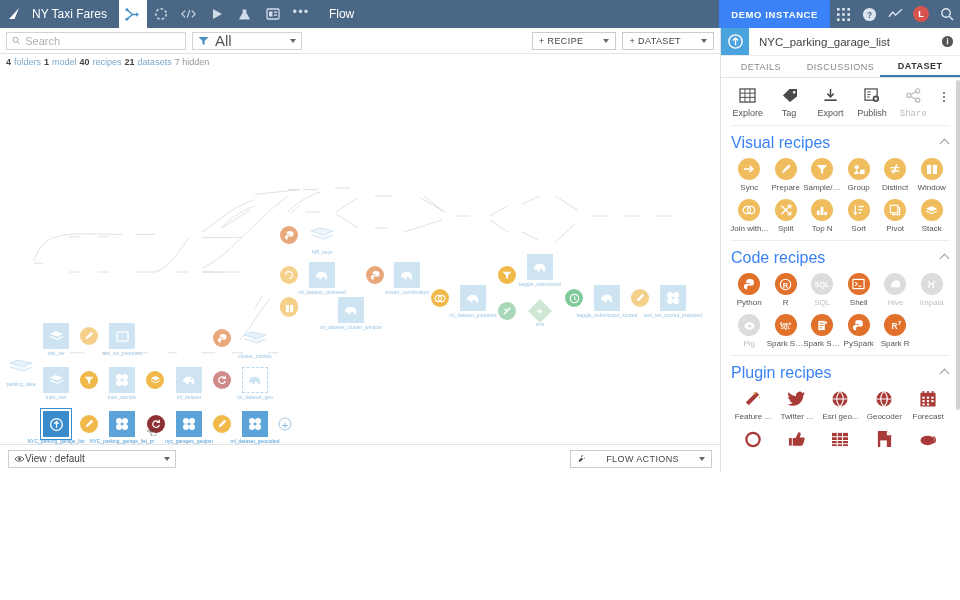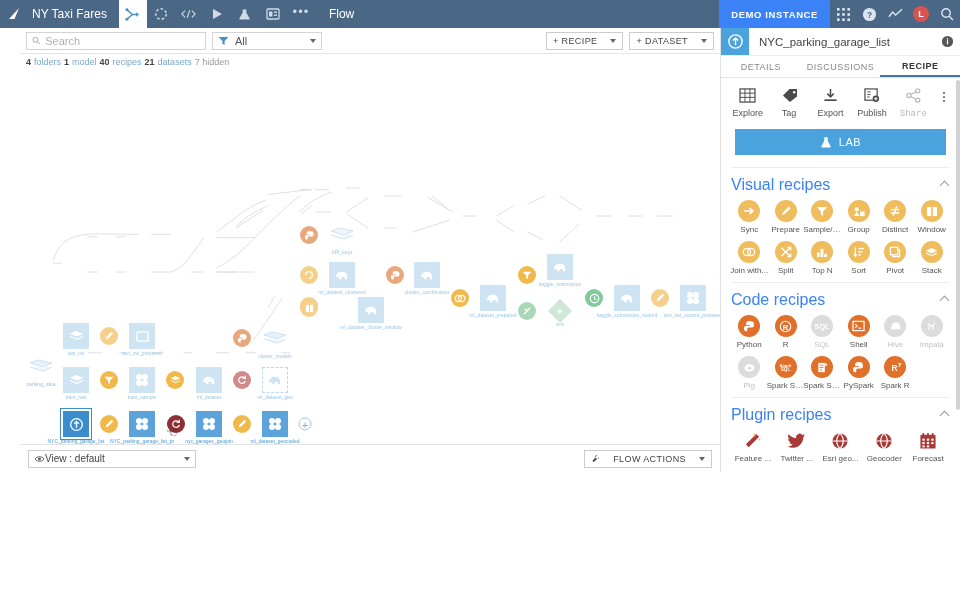--- a/index.html
+++ b/index.html
@@ -38,49 +38,49 @@
   }
   .tb-right { display: flex; align-items: stretch; }
   .tb-right .tb-icon { color: #dce5ee; width: 26px; }
   .avatar {
     width: 16px; height: 16px; border-radius: 50%; background: #d9534f;
     color: #fff; font-size: 9px; display: flex; align-items: center;
     justify-content: center; font-weight: bold;
   }
 
   
-  .body-row { flex: 1; display: flex; min-height: 0; margin-left: 20px; }
+  .body-row { flex: 1; display: flex; min-height: 0; }
   .left-pane { flex: 1; display: flex; flex-direction: column; min-width: 0; position: relative; }
 
   
   .searchbar {
     height: 26px; background: #fff; border-bottom: 1px solid #e6e6e6;
     display: flex; align-items: center; padding: 0 6px; gap: 6px; flex: 0 0 26px;
   }
   .search-wrap {
     flex: 0 0 180px; display: flex; align-items: center; gap: 5px;
     border: 1px solid #d4d4d4; height: 18px; padding: 0 5px; background: #fff;
   }
   .search-wrap input {
     border: 0; outline: 0; font-size: 11px; width: 100%; color: #555;
     font-family: "Liberation Sans", sans-serif; background: transparent;
   }
   .search-wrap input::placeholder { color: #b0b0b0; }
   .filter-wrap {
     flex: 0 0 110px; display: flex; align-items: center; gap: 6px;
     border: 1px solid #d4d4d4; height: 18px; padding: 0 5px; background: #fff;
-    font-size: 11px; color: #555; position: relative;
+    font-size: 15px; color: #555; position: relative;
   }
   .caret-dn { width: 0; height: 0; border-left: 3.5px solid transparent;
     border-right: 3.5px solid transparent; border-top: 4px solid #666; }
   .filter-wrap .caret-dn { margin-left: auto; }
   .spacer { flex: 1; }
   .pill-btn {
     border: 1px solid #ccc; background: #fff; height: 18px; display: flex;
-    align-items: center; gap: 13px; padding: 0 6px; font-size: 9px;
+    align-items: center; gap: 20px; padding: 0 6px; font-size: 9px;
     letter-spacing: .4px; color: #444; cursor: pointer; white-space: nowrap;
   }
 
   .stats {
     height: 14px; font-size: 9px; color: #999; padding: 1px 6px 0 6px;
     background: #fff; display: flex; gap: 3px; align-items: center; flex: 0 0 14px;
   }
   .stats b { color: #444; font-weight: bold; }
   .stats .lk { color: #7aa8cc; }
 
@@ -771,21 +771,21 @@
               <circle cx="7" cy="7" r="6" fill="#555"></circle>
               <rect x="6.3" y="5.6" width="1.4" height="4.4" fill="#fff"></rect>
               <rect x="6.3" y="3.4" width="1.4" height="1.5" fill="#fff"></rect>
             </svg>
         </div>
       </div>
 
       <div class="rp-tabs">
         <div class="rp-tab">DETAILS</div>
         <div class="rp-tab">DISCUSSIONS</div>
-        <div class="rp-tab active">RECIPE</div>
+        <div class="rp-tab active">DATASET</div>
       </div>
 
       <div class="rp-scroll">
         <div class="scrollbar"></div>
 
         <div class="actions-row">
           <div class="act">
             <span class="gl">
               <svg width="17" height="15" viewBox="0 0 18 16">
                   <rect x="1" y="1" width="16" height="14" fill="none" stroke="#4a4a4a" stroke-width="1.3"></rect>
@@ -834,26 +834,20 @@
             </span>
             <span>Share</span>
           </div>
           <div class="kebab">
             <i></i>
             <i></i>
             <i></i>
           </div>
         </div>
 
-        <div class="lab-btn">
-          <svg width="12" height="13" viewBox="0 0 14 14">
-              <path d="M5 1 h4 v4 l3.4 6.4 a1 1 0 0 1 -.9 1.4 h-9 a1 1 0 0 1 -.9 -1.4 l3.4 -6.4 Z" fill="#fff"></path>
-            </svg>
-          <span>LAB</span>
-        </div>
 
         <div class="sect">
           <div class="sect-head">
             <span class="t">Visual recipes</span>
             <span class="chev-up"></span>
           </div>
           <div class="grid6">
             <div class="cell">
               <span class="circ vis">
                 <svg width="12" height="10" viewBox="0 0 13 11">

